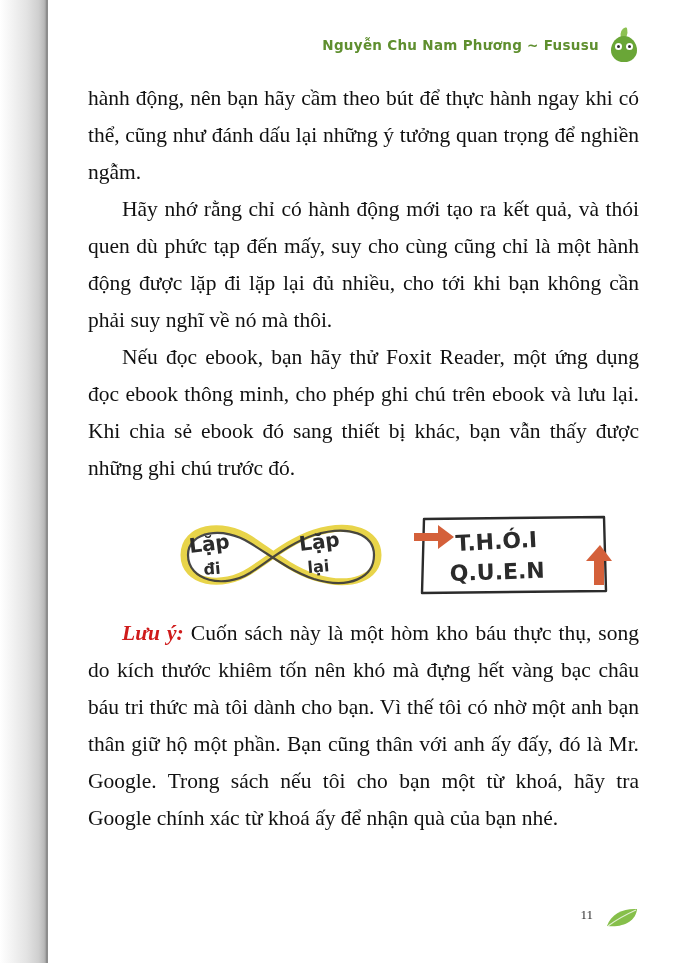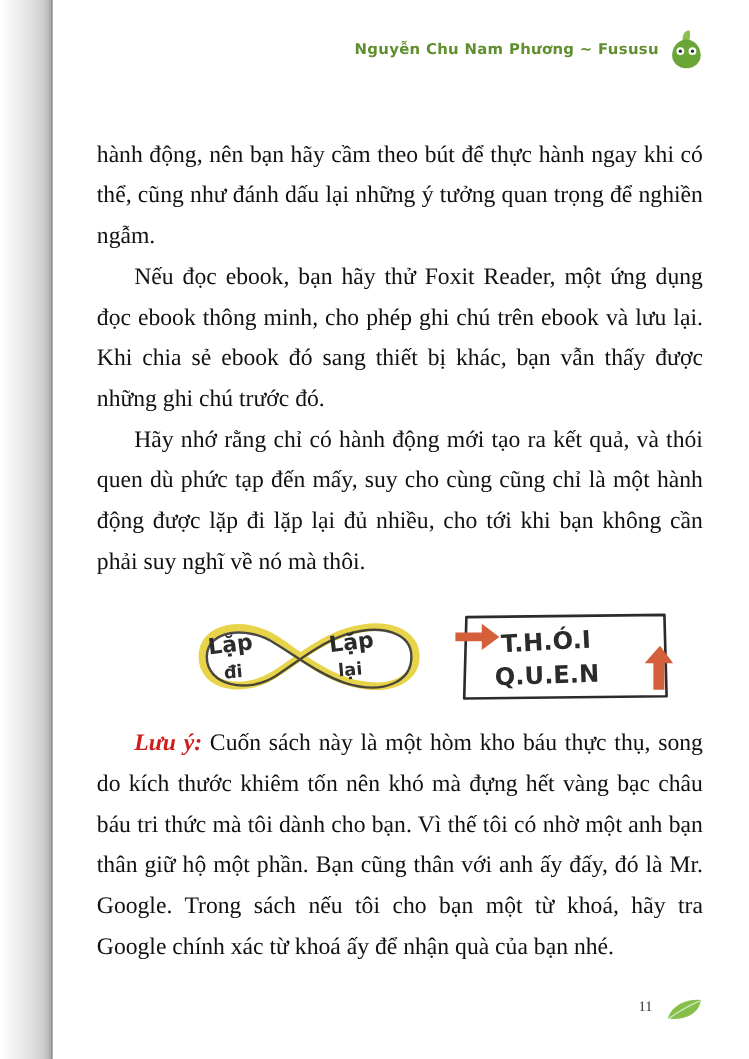--- a/index.html
+++ b/index.html
@@ -97,21 +97,21 @@
   }
   p.para {
     margin: 0;
     font-size: 21.5px;
     line-height: 37px;
     color: #111111;
     text-align: justify;
     text-indent: 34px;
     font-family: "Liberation Serif", serif;
   }
-  p.para.noindent { text-indent: 0; margin-top: 42px; }
+  p.para.noindent { text-indent: 0; }
   .lead-note {
     color: #cf1b1b;
     font-weight: bold;
     font-style: italic;
   }
 
   
   .doodle {
     margin: 18px 0 6px 0;
     height: 104px;
@@ -155,22 +155,22 @@
       <span class="logo-leaf"></span>
       <span class="logo-body"></span>
       <span class="logo-eye l"></span>
       <span class="logo-eye r"></span>
     </span>
   </div>
 
   <div class="content">
 
     <p class="para noindent">hành động, nên bạn hãy cầm theo bút để thực hành ngay khi có thể, cũng như đánh dấu lại những ý tưởng quan trọng để nghiền ngẫm.</p>
+    <p class="para">Hãy nhớ rằng chỉ có hành động mới tạo ra kết quả, và thói quen dù phức tạp đến mấy, suy cho cùng cũng chỉ là một hành động được lặp đi lặp lại đủ nhiều, cho tới khi bạn không cần phải suy nghĩ về nó mà thôi.</p>
     <p class="para">Nếu đọc ebook, bạn hãy thử Foxit Reader, một ứng dụng đọc ebook thông minh, cho phép ghi chú trên ebook và lưu lại. Khi chia sẻ ebook đó sang thiết bị khác, bạn vẫn thấy được những ghi chú trước đó.</p>
-    <p class="para">Hãy nhớ rằng chỉ có hành động mới tạo ra kết quả, và thói quen dù phức tạp đến mấy, suy cho cùng cũng chỉ là một hành động được lặp đi lặp lại đủ nhiều, cho tới khi bạn không cần phải suy nghĩ về nó mà thôi.</p>
 
     <div class="doodle">
 
       <div class="doodle-infinity">
         <svg width="230" height="100" viewBox="0 0 230 100">
           <path d="M18 50 C18 22 56 16 84 34 C104 47 124 64 148 72 C186 84 212 72 212 50 C212 28 186 16 148 28 C124 36 104 53 84 66 C56 84 18 78 18 50 Z" fill="none" stroke="#e8d44a" stroke-width="7" stroke-linecap="round"></path>
           <path d="M22 50 C22 26 58 21 84 38 C104 50 124 66 148 74 C184 85 208 72 208 50 C208 30 184 19 148 30 C124 38 104 55 84 68 C58 84 22 76 22 50 Z" fill="none" stroke="#3a3a3a" stroke-width="2.2" stroke-linecap="round" opacity="0.92"></path>
 
           <text x="24" y="48" font-family="DejaVu Sans, sans-serif" font-size="20" font-weight="bold" fill="#2b2b2b" transform="rotate(-7 24 48)">Lặp</text>
           <text x="38" y="70" font-family="DejaVu Sans, sans-serif" font-size="16" font-weight="bold" fill="#2b2b2b" transform="rotate(-5 38 70)">đi</text>

